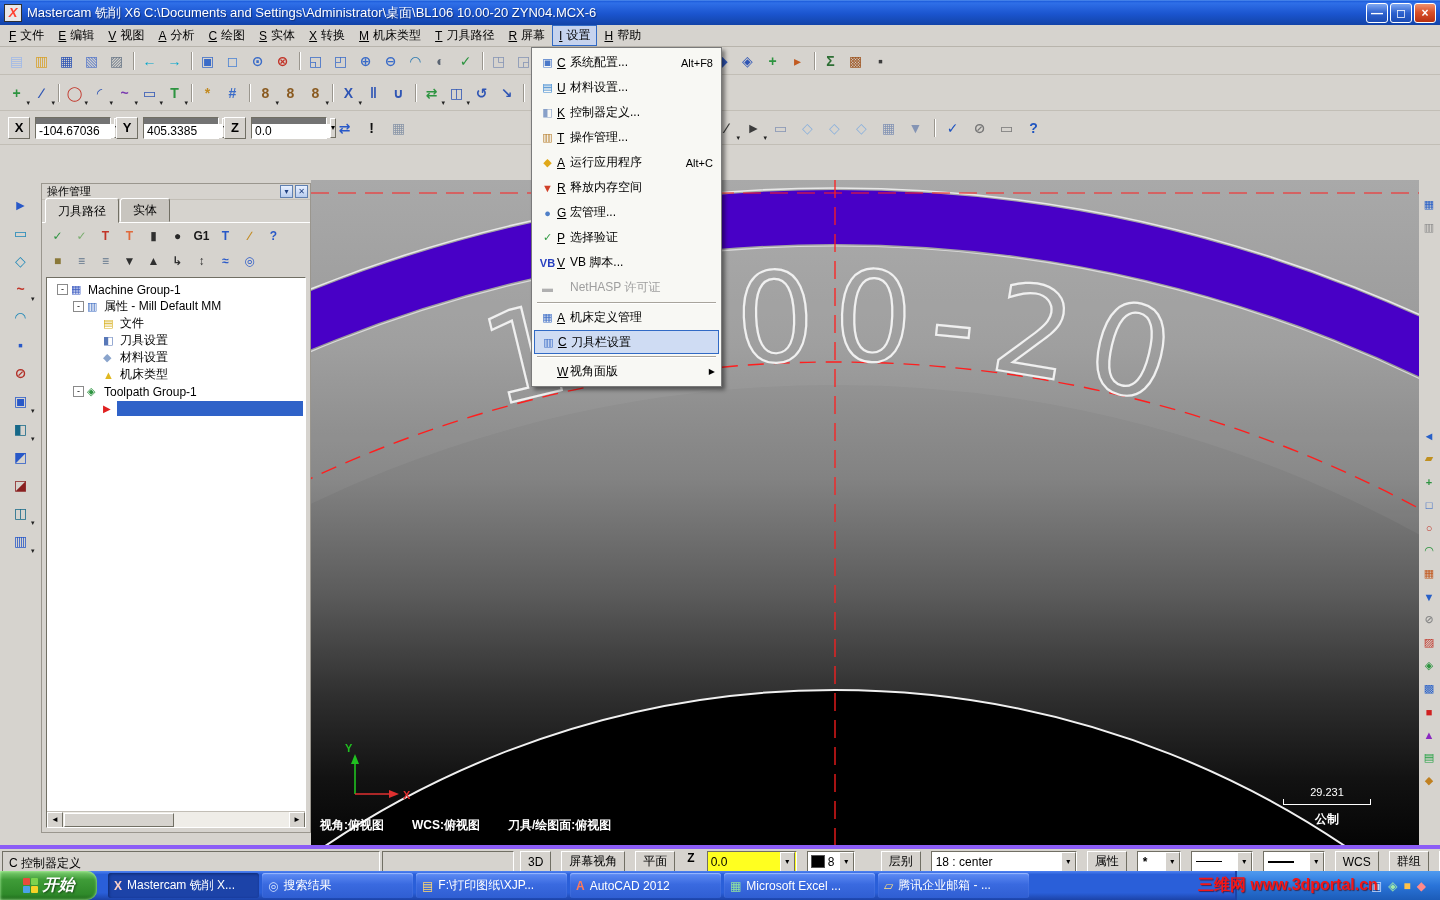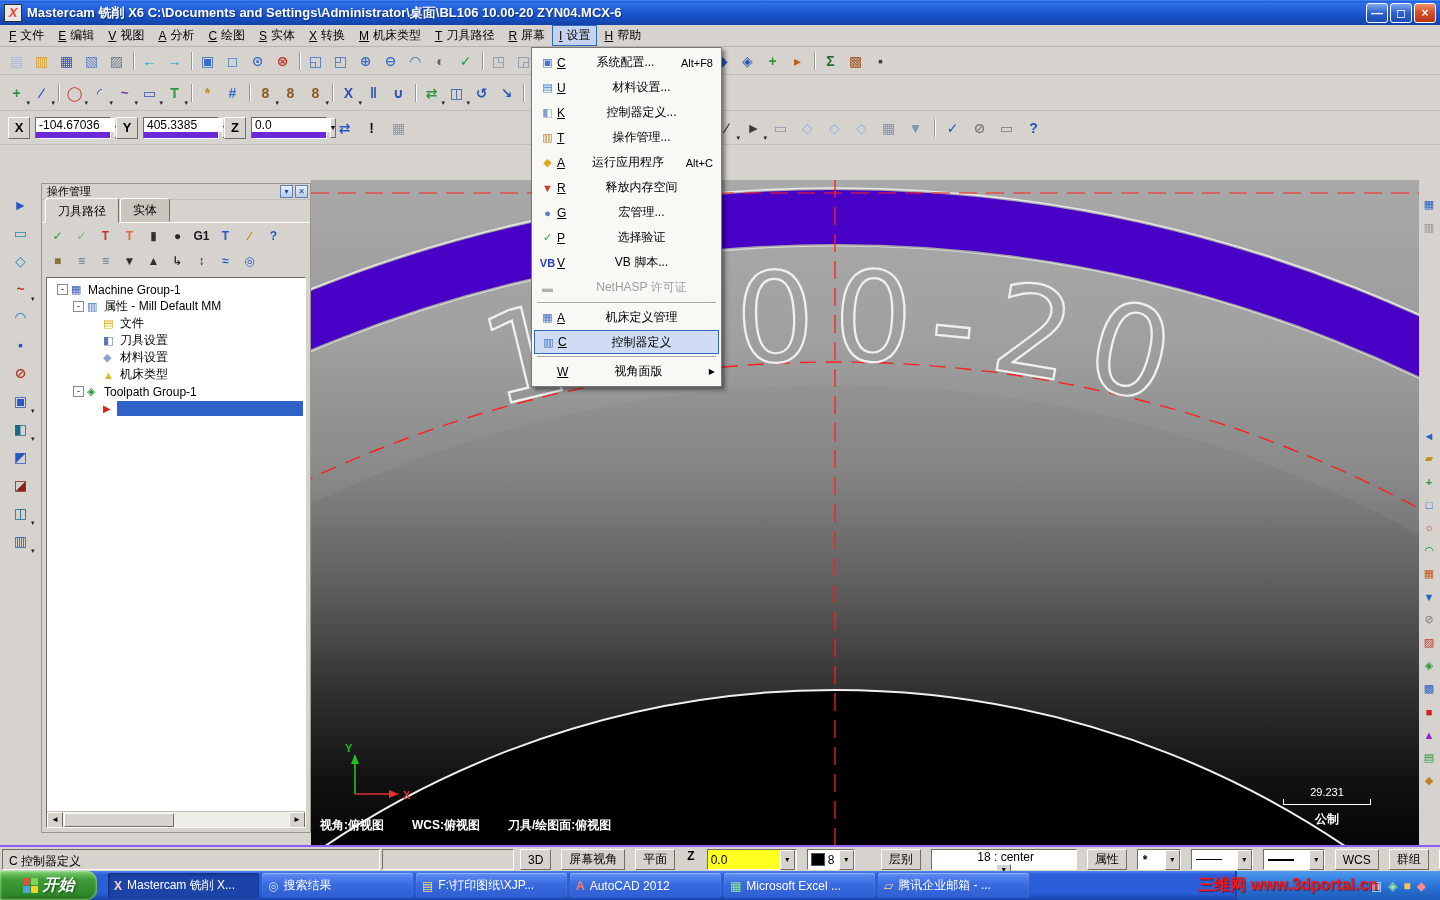--- a/index.html
+++ b/index.html
@@ -11,21 +11,21 @@
   .raised { border:1px solid; border-color:#ffffff #716f64 #716f64 #ffffff; background:#d6d3ce; }
   .sunken { border:1px solid; border-color:#716f64 #ffffff #ffffff #716f64; }
 
   
   #titlebar { position:absolute; left:0; top:0; width:1440px; height:25px;
     background:linear-gradient(180deg,#5a96f0 0%,#1e5edc 5%,#2f6fe8 12%,#1b55cf 55%,#1243a8 100%);
     display:flex; align-items:center; padding:0 4px; color:#fff; }
   #app-icon { width:18px; height:18px; display:flex; align-items:center; justify-content:center;
     font-weight:bold; font-style:italic; color:#ff4030; background:#e8e8e8; border:1px solid #303030;
     font-size:13px; margin-right:5px; }
-  #title-text { font-weight:bold; font-size:13px; text-shadow:1px 1px 1px #10307a; flex:1;
+  #title-text { font-weight:normal; font-size:13px; text-shadow:1px 1px 1px #10307a; flex:1;
     white-space:nowrap; overflow:hidden; }
   .win-btn { width:22px; height:20px; margin-left:2px; display:flex; align-items:center; justify-content:center;
     color:#fff; font-size:12px; font-weight:bold; border:1px solid #fff; border-radius:3px;
     background:linear-gradient(180deg,#7fa8f2,#2d61ce 50%,#1c4cb4); }
   .win-btn.close { background:linear-gradient(180deg,#f0926f,#d9512a 45%,#b83010); }
 
   
   #menubar { position:absolute; left:0; top:25px; width:1440px; height:22px; background:#d6d3ce;
     border-bottom:1px solid #b8b4ac; display:flex; align-items:center; padding-left:2px; }
   .mb-item { padding:2px 7px; display:flex; gap:4px; align-items:center; white-space:nowrap; }
@@ -41,21 +41,21 @@
     font-size:14px; font-weight:bold; }
   .tbtn .d { position:absolute; right:-1px; bottom:-2px; font-size:7px; color:#222; font-weight:normal; }
   .tbtn.sep { width:8px; }
   .tbtn.sep::after { content:""; width:1px; height:18px; background:#9a968e; box-shadow:1px 0 0 #fff; }
 
   
   #coordbar { position:absolute; left:0; top:111px; width:1440px; height:34px; background:#d6d3ce;
     display:flex; align-items:center; gap:5px; padding-left:8px; border-bottom:1px solid #c2beb6; }
   .axis-label { width:22px; height:22px; display:flex; align-items:center; justify-content:center;
     font-weight:bold; font-size:13px; }
-  .coord-input { width:76px; height:22px; background:#6d28d9; display:flex; align-items:flex-start; }
+  .coord-input { width:76px; height:22px; background:#737373; display:flex; align-items:flex-end; }
   .coord-input input { width:78px; border:none; outline:none; font-size:12px; padding-left:3px;
     font-family:"Liberation Sans",sans-serif; background:#fff; }
   .caret-btn { width:15px; height:20px; display:flex; align-items:center; justify-content:center;
     font-size:8px; background:#d6d3ce; border:1px solid; border-color:#fff #716f64 #716f64 #fff; }
   .combo { height:22px; background:#fff; display:flex; align-items:center; }
   .combo .val { flex:1; padding-left:4px; white-space:nowrap; }
 
   
   #banner { position:absolute; left:0; top:145px; width:1440px; height:35px; background:#d6d3ce;
     display:flex; align-items:center; border-bottom:1px solid #b8b4ac; }
@@ -113,31 +113,31 @@
   #right-strip .tbtn { width:20px; height:21px; font-size:11px; margin:2px 0 2px 0; }
   #rs-top { position:absolute; top:12px; left:0; }
   #rs-main { position:absolute; top:243px; left:0; }
 
   
   #settings-menu { position:absolute; left:531px; top:47px; width:191px; background:#f8f8f4;
     border:1px solid #7a7a7a; box-shadow:3px 3px 4px rgba(0,0,0,.45); z-index:100; padding:2px; }
   .mitem { height:25px; display:flex; align-items:center; padding:0 4px; position:relative; }
   .mitem .micon { width:19px; font-size:11px; font-weight:bold; text-align:center; flex:none; }
   .mitem .mkey { width:13px; text-decoration:underline; flex:none; }
-  .mitem .mlabel { flex:1; white-space:nowrap;text-align:center; }
+  .mitem .mlabel { flex:1; white-space:nowrap; }
   .mitem .mshort { font-size:11px; padding-right:2px; }
   .mitem .marrow { font-size:8px; }
   .mitem.hot { background:#cfdcf3; border:1px solid #316ac5; height:24px; }
   .mitem.disabled { color:#9e9e9e; }
   .mitem.disabled .micon { color:#b0b0b0 !important; }
   .msep { height:1px; background:#a8a49c; margin:2px 3px; box-shadow:0 1px 0 #fff; }
 
   
   #statusbar { position:absolute; left:0; top:845px; width:1440px; height:26px; background:#d6d3ce;
-    border-top:2px solid #8b5cf6; }
+    border-top:4px solid #8b5cf6; }
   #sb-hint { position:absolute; left:2px; top:2px; width:378px; height:21px; padding:3px 0 0 6px;
     font-size:12px; }
   #sb-hint2 { position:absolute; left:382px; top:2px; width:132px; height:21px; }
   #sb-controls { position:absolute; left:520px; top:2px; height:22px; display:flex; align-items:flex-start; gap:10px; }
   .sb-btn { height:21px; padding:0 7px; display:flex; align-items:center; font-size:12px; white-space:nowrap; }
   .sb-lab { padding:0 2px; font-weight:bold; }
   #sb-z { width:90px; height:21px; background:#ffff20; display:flex; align-items:center; }
   #sb-z input { width:72px; background:transparent; border:none; outline:none; font-size:12px; padding-left:3px; }
   .sb-combo { height:21px; background:#fff; display:flex; align-items:center; }
   #sb-color-swatch { width:14px; height:13px; background:#000; margin:0 3px; border:1px solid #555; }
@@ -1182,21 +1182,21 @@
           <span class="micon" style="color: rgb(64, 112, 200);">▦</span>
           <span class="mkey">A</span>
           <span class="mlabel">机床定义管理</span>
           <span class="mshort"></span>
           <span class="marrow"></span>
         </div>
 
         <div class="mitem hot">
           <span class="micon" style="color: rgb(64, 112, 200);">▥</span>
           <span class="mkey">C</span>
-          <span class="mlabel">控制器定义</span>
+          <span class="mlabel">刀具栏设置</span>
           <span class="mshort"></span>
           <span class="marrow"></span>
         </div>
       </div>
     <div class="msep"></div>
     <div>
 
         <div class="mitem">
           <span class="micon"></span>
           <span class="mkey">W</span>
@@ -1219,21 +1219,21 @@
         <input value="0.0" style="">
         <span class="caret-btn">▾</span>
       </span>
       <span class="sb-combo sunken" style="width:48px;">
         <span id="sb-color-swatch"></span>
         <span>8</span>
         <span class="caret-btn" style="margin-left:auto;">▾</span>
       </span>
       <span style="width:6px;"></span>
       <span class="sb-btn raised">层别</span>
-      <span class="sb-combo sunken" style="width:146px;flex-direction:column;">
+      <span class="sb-combo sunken" style="width:146px;">
         <span class="val" style="flex:1;padding-left:4px;">18 : center</span>
         <span class="caret-btn">▾</span>
       </span>
       <span class="sb-btn raised">属性</span>
       <span class="sb-combo sunken" style="width:44px;">
         <span class="star">*</span>
         <span class="caret-btn" style="margin-left:auto;">▾</span>
       </span>
       <span class="sb-combo sunken" style="width:62px;">
         <span class="linespec"></span>

